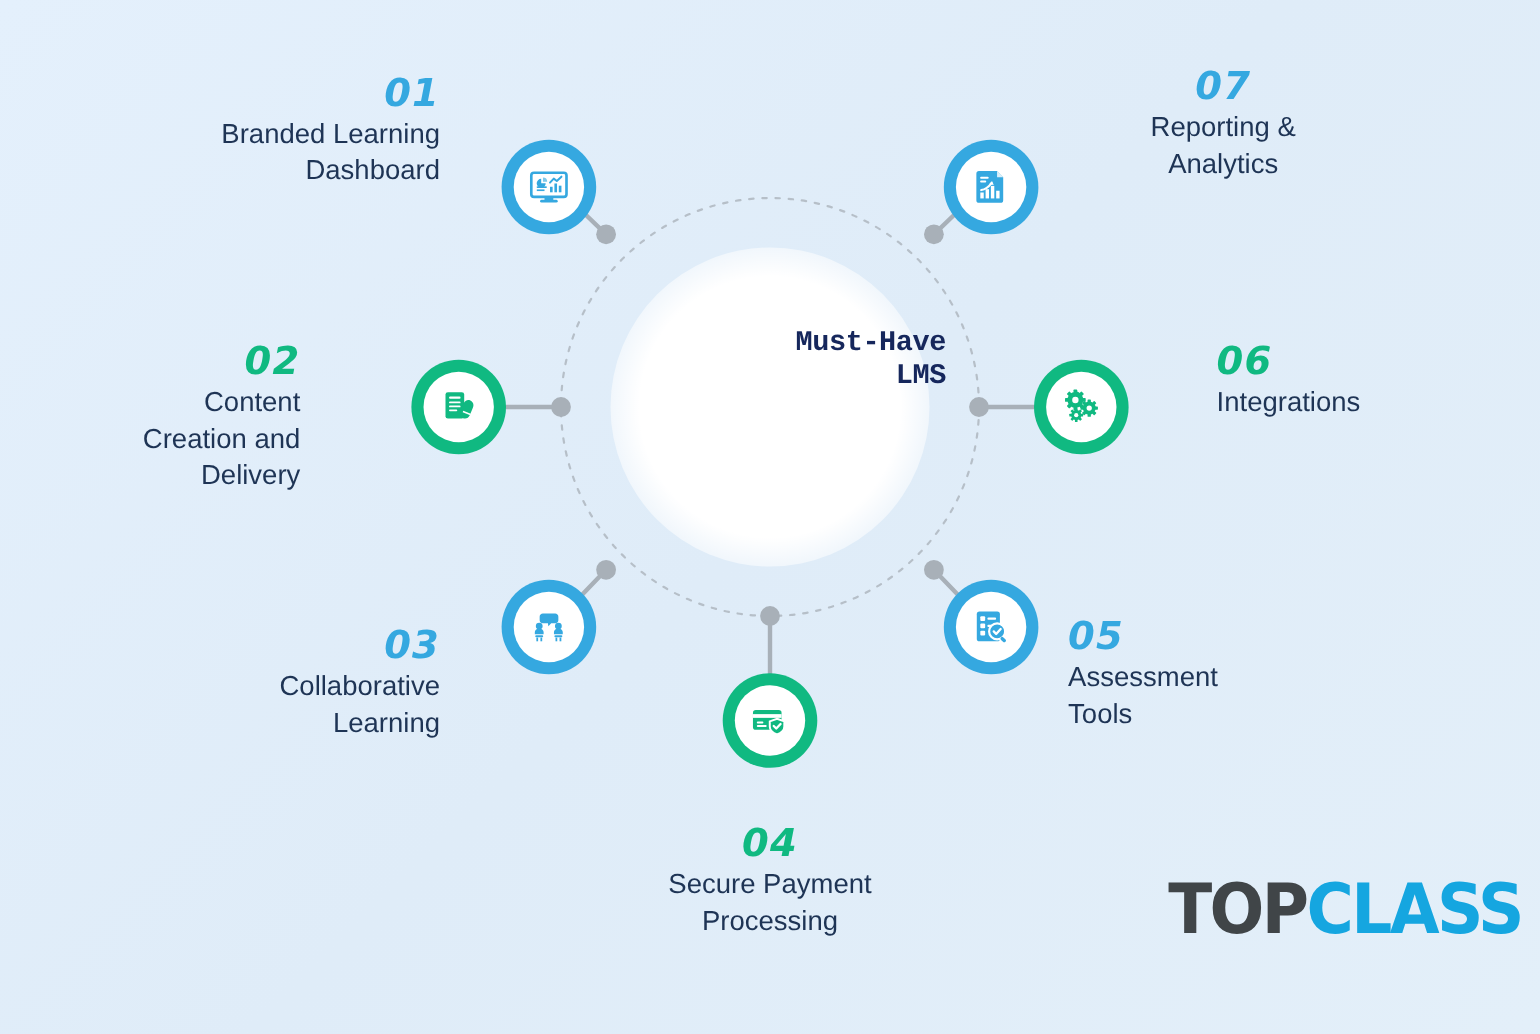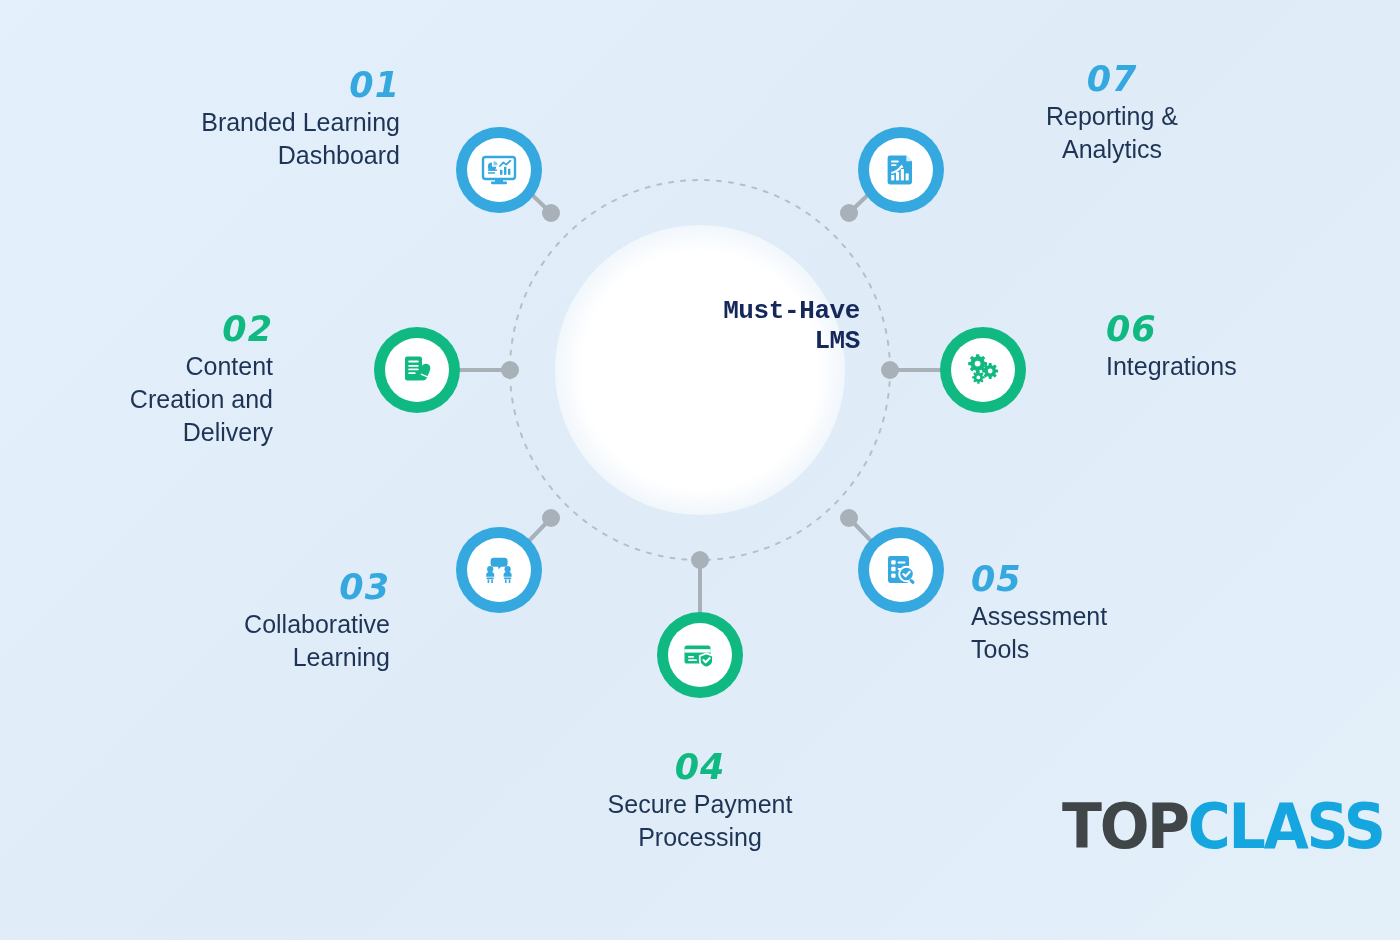--- a/index.html
+++ b/index.html
@@ -208,21 +208,21 @@
         <rect x="8.6" y="29.6" width="1.6" height="3.4" fill="#35a8e0"></rect>
         <rect x="12.3" y="29.6" width="1.6" height="3.4" fill="#35a8e0"></rect>
         <circle cx="28.6" cy="19.2" r="3.1" fill="#35a8e0"></circle>
         <path d="M24.6 24.6c0-1.8 1.8-3.2 4-3.2s4 1.4 4 3.2v2.1h-8z" fill="#35a8e0"></path>
         <rect x="25" y="27.4" width="7.2" height="1.9" rx="0.9" fill="#35a8e0"></rect>
         <rect x="26" y="29.6" width="1.6" height="3.4" fill="#35a8e0"></rect>
         <rect x="29.7" y="29.6" width="1.6" height="3.4" fill="#35a8e0"></rect>
       </svg>
     </div>
   </div>
-  <div class="label-block align-right" style="left:110px; top:570px; width:280px;">
+  <div class="label-block align-right" style="left:120px; top:570px; width:280px;">
     <span class="num" style="color:#35a8e0;">03</span>
     <span class="txt">Collaborative
 Learning</span>
   </div>
 
   <div class="icon-node" style="left:657px; top:612px; background:#10b981;">
     <div class="inner-disc">
       <svg width="40" height="40" viewBox="0 0 40 40">
         <rect x="4.5" y="10.5" width="26" height="18" rx="2.6" fill="#10b981"></rect>
         <rect x="4.5" y="14.2" width="26" height="3.4" fill="#ffffff"></rect>

